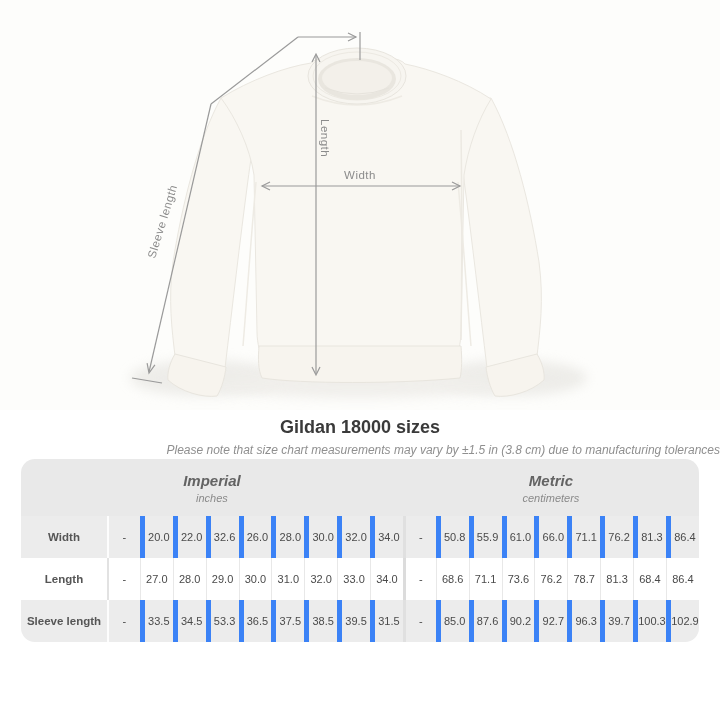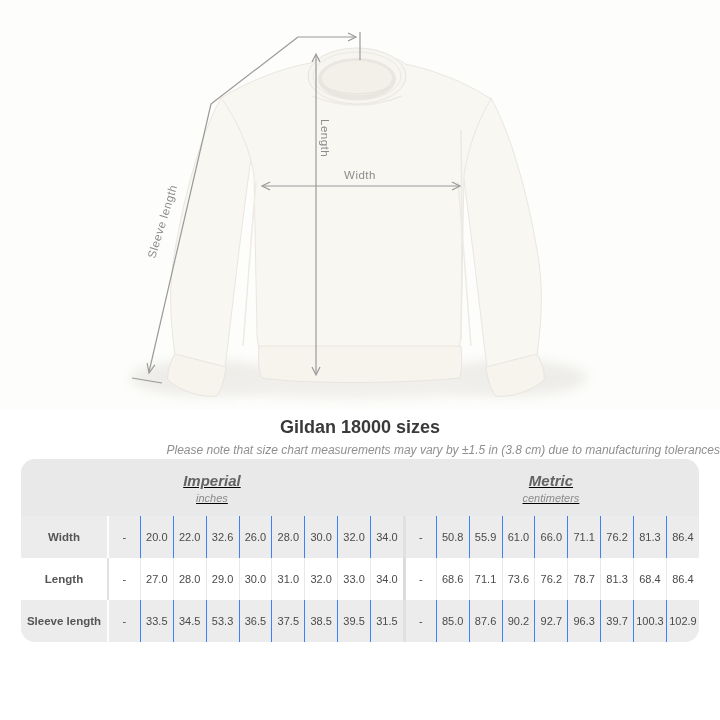--- a/index.html
+++ b/index.html
@@ -24,40 +24,40 @@
   .size-table-wrap {
     margin: 0 21px; border-radius: 14px; overflow: hidden; background: #ffffff;
   }
   table.size-table {
     width: 100%; border-collapse: separate; border-spacing: 0; table-layout: fixed;
   }
   col.c-label { width: 86px; }
 
   tr.units th {
     background: #e9e9e9; height: 57px; vertical-align: middle; text-align: center;
-    padding: 0; font-weight: normal; text-decoration: underline;
+    padding: 0; font-weight: normal;
   }
   .unit-name { font-size: 15px; font-weight: bold; font-style: italic; color: #636363; }
   .unit-sub  { font-size: 11px; font-style: italic; color: #8a8a8a; margin-top: 3px; }
 
   tr.sizes th { height: 40px; background: #ffffff; }
   th, td { padding: 0; text-align: center; vertical-align: middle; }
 
   .lbl  { font-size: 11.5px; font-weight: bold; color: #555555; }
   .cell { font-size: 11px; color: #4a4a4a; font-weight: normal; }
   tr.sizes .cell { font-weight: bold; color: #666666; }
 
   tbody tr { height: 42px; }
   tr.row-white th, tr.row-white td { background: #ffffff; }
   tr.row-gray  th, tr.row-gray  td { background: #ececec; }
 
   tr.row-white .cell, tr.sizes .cell { border-left: 1px solid #e8e8e8; }
   tr.row-white .sep2, tr.sizes .sep2 { border-left: 2px solid #e2e2e2; }
   tr.row-white .sep3, tr.sizes .sep3 { border-left: 3px solid #dcdcdc; }
-  tr.row-gray .cell { border-left: 1px solid #3b82f6; }
+  tr.row-gray .cell { border-left: 5px solid #3b82f6; }
   tr.row-gray .sep2 { border-left: 2px solid #fdfdfd; }
   tr.row-gray .sep3 { border-left: 3px solid #e0e0e0; }
 </style>
 </head>
 <body>
 
 <div class="photo-area">
   <svg width="720" height="410" viewBox="0 0 720 410" xmlns="http://www.w3.org/2000/svg">
     <defs>
       <filter id="soft" x="-60%" y="-60%" width="220%" height="220%">

